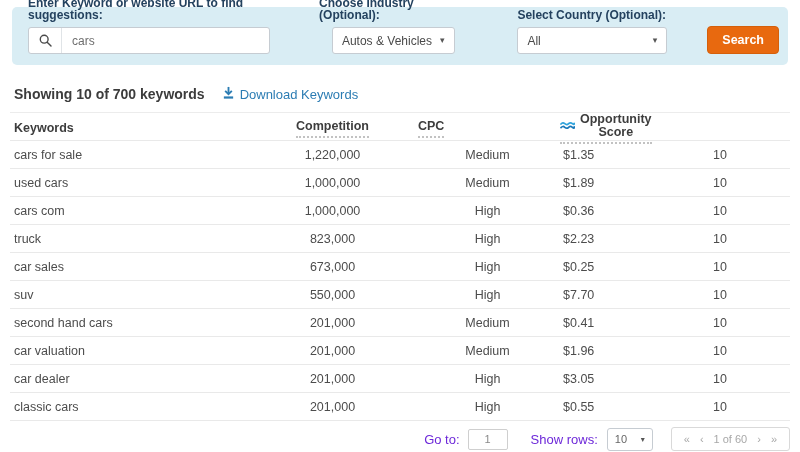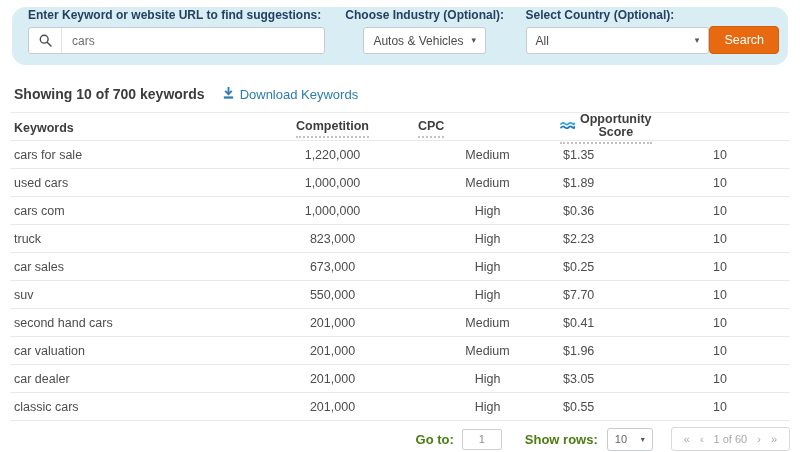--- a/index.html
+++ b/index.html
@@ -4,22 +4,22 @@
 <style>
   * { box-sizing: border-box; }
   html,body { margin:0; padding:0; }
   body {
     width:800px; height:452px; background:#ffffff; overflow:hidden;
     font-family:"Liberation Sans", sans-serif; color:#3c3c3c;
   }
   
   .topbar {
     display:flex; align-items:flex-end; margin:7px 12px 0;
-    background:#d9edf4; border-radius:14px;
-    padding:9px 9px 11px 16px; height:58px;
+    background:#d9edf4; border-radius:5px;
+    padding:9px 9px 11px 16px; height:58px;gap:40px;
   }
   .field { display:flex; flex-direction:column; gap:6px; }
   .field .lbl { font-size:12px; font-weight:700; color:#24425f; line-height:12px; }
   .f-keyword { width:302px; }
   .f-industry { width:185px; margin-left:9px;align-items:center; }
   .f-country { width:187px; margin-left:10px; }
   .searchbox {
     height:27px; background:#fff; border:1px solid #c6ccd2; border-radius:3px;
     display:flex; align-items:stretch; overflow:hidden;
   }
@@ -30,41 +30,41 @@
   }
   .select {
     background:#ffffff; border:1px solid #c6ccd2; border-radius:3px; height:27px;
     display:flex; align-items:center; justify-content:space-between;
     padding:0 9px; font-size:12px; color:#4a4a4a; cursor:pointer;
   }
   .caret { font-size:9px; color:#555; margin-left:8px; line-height:9px; }
   .search-btn {
     margin-left:auto; height:28px; padding:0 14px;
     background:#e8690f; border:1px solid #d55f0a; border-radius:4px;
-    color:#fff; font-weight:400; font-size:12.5px; font-family:inherit; cursor:pointer;
+    color:#fff; font-weight:700; font-size:12.5px; font-family:inherit; cursor:pointer;
   }
   
   .meta { display:flex; align-items:center; gap:17px; margin:20px 0 0 14px; height:18px; }
   .showing { font-size:14px; font-weight:700; color:#3c3c3c; }
   .dl { display:inline-flex; align-items:center; gap:5px; color:#2b7cb3; font-size:13px; text-decoration:none; cursor:pointer; }
   
   .table { margin:9px 10px 0; }
   .thead, .tr { display:grid; grid-template-columns:240px 165px 145px 90px 140px; align-items:center; }
   .thead { height:29px; border-top:1px solid #ececec; border-bottom:1px solid #e9e9e9; }
   .tr { height:28px; border-bottom:1px solid #e9e9e9; background:#fff; }
   .th { font-size:12.5px; font-weight:700; color:#3d3d3d; line-height:13px; }
   .td { font-size:12.5px; color:#4c4c4c; }
   .c-left { padding-left:4px; text-align:left; }
   .c-center { text-align:center; }
   .c-cpc { padding-left:3px; text-align:left; }
   .dotted { display:inline-block; border-bottom:2px dotted #c2c2c2; padding-bottom:3px; }
   .opp-head { display:inline-flex; align-items:center; gap:5px; }
   
   .footer { display:flex; align-items:center; justify-content:flex-end; margin:6px 10px 0 0; }
-  .flabel { font-size:13px; font-weight:700; color:#4d7c0f; }
+  .flabel { font-size:13px; font-weight:400; color:#6d28d9; }
   .goto-input {
     width:40px; height:21px; border:1px solid #cfcfcf; border-radius:2px;
     text-align:center; font:11px "Liberation Sans", sans-serif; color:#8a8a8a;
     margin:0 23px 0 8px; outline:none;
   }
   .rows-select { width:46px; height:23px; font-size:11px; color:#666; padding:0 7px; margin:0 18px 0 9px; }
   .rows-select .caret { font-size:8px; margin-left:4px; }
   .pagination {
     border:1px solid #d9d9d9; border-radius:3px; height:24px;
     display:flex; align-items:center; gap:10px; padding:0 12px;

